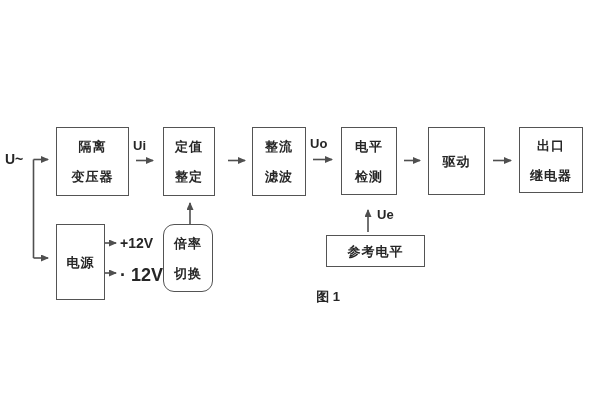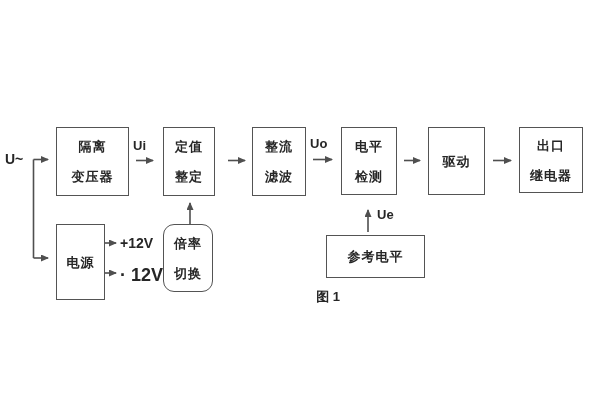--- a/index.html
+++ b/index.html
@@ -60,21 +60,21 @@
   }
   
   #blk-isolation     { left: 56px;  top: 127px; width: 73px; height: 69px; }
   #blk-setpoint      { left: 163px; top: 127px; width: 52px; height: 69px; }
   #blk-rectifier     { left: 252px; top: 127px; width: 54px; height: 69px; }
   #blk-level         { left: 341px; top: 127px; width: 56px; height: 68px; }
   #blk-driver        { left: 428px; top: 127px; width: 57px; height: 68px; }
   #blk-outrelay      { left: 519px; top: 127px; width: 64px; height: 66px; }
   #blk-power         { left: 56px;  top: 224px; width: 49px; height: 76px; }
   #blk-ratio         { left: 163px; top: 224px; width: 50px; height: 68px; border-radius: 11px; }
-  #blk-reference     { left: 326px; top: 235px; width: 99px; height: 43px; row-gap: 0; }
+  #blk-reference     { left: 326px; top: 235px; width: 99px; height: 32px; row-gap: 0; }
   
   #lbl-input   { left: 5px;   top: 152px; font-size: 14px; }
   #lbl-ui      { left: 133px; top: 139px; }
   #lbl-uo      { left: 310px; top: 137px; }
   #lbl-ue      { left: 377px; top: 208px; }
   #lbl-p12     { left: 120px; top: 236px; font-size: 14px; }
   #lbl-m12     { left: 120px; top: 266px; font-size: 18px; }
 </style>
 </head>
 <body>

